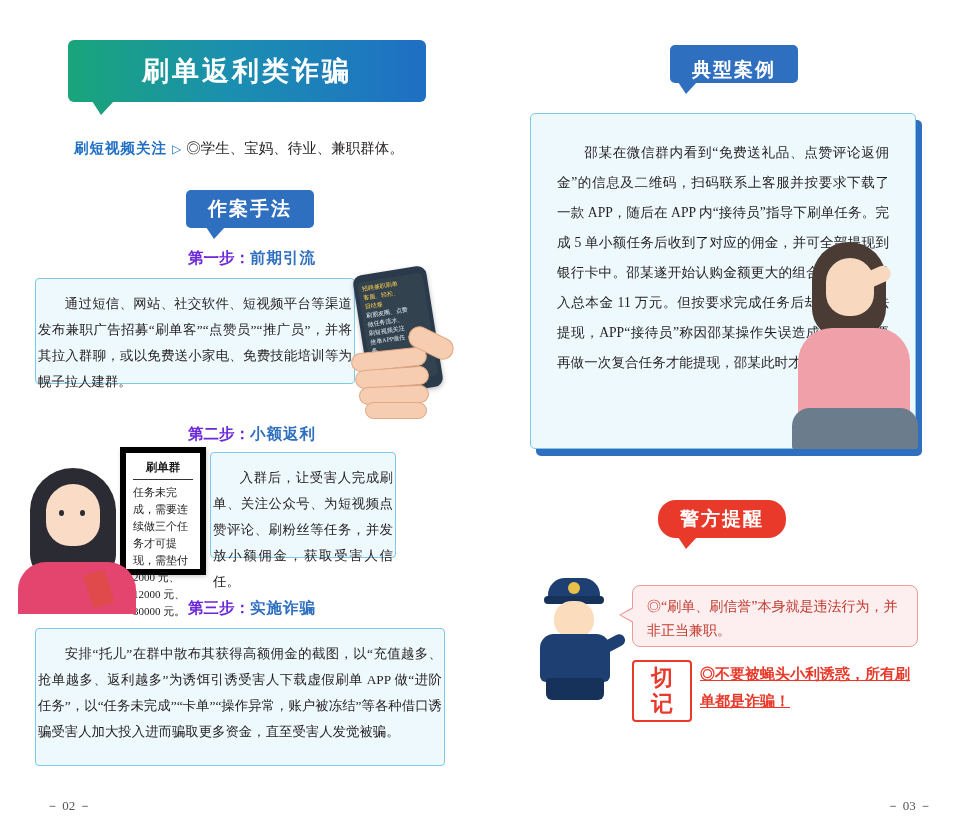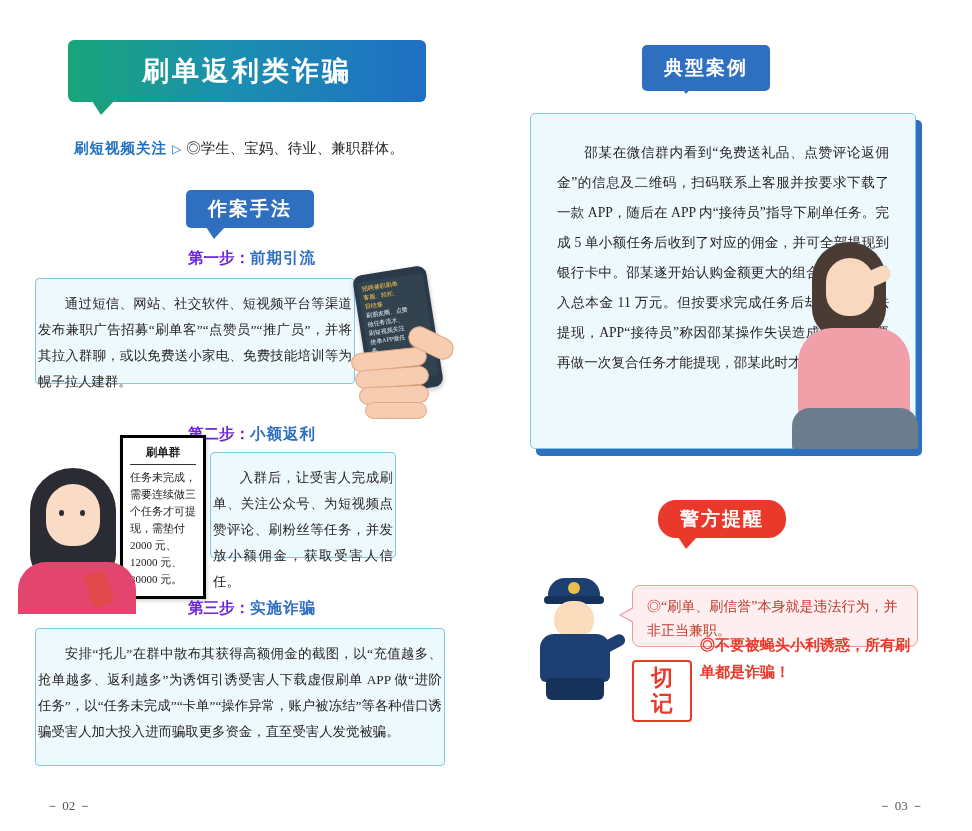--- a/index.html
+++ b/index.html
@@ -243,21 +243,21 @@
 
   
   .pagenum {
     position: absolute;
     bottom: 16px;
     font-size: 13px;
     color: #555;
     font-family: "Liberation Serif", serif;
   }
   .pagenum.left { left: 46px; }
-  .pagenum.right { right: 48px; }
+  .pagenum.right { right: 40px; }
 
   
   .phone-illu {
     position: absolute;
     left: 345px;
     top: 270px;
     width: 130px;
     height: 150px;
   }
   .phone-body {
@@ -354,25 +354,25 @@
     height: 34px;
     background: #e04a4a;
     border-radius: 4px;
     transform: rotate(-18deg);
   }
 
   
   .note {
     position: absolute;
     left: 120px;
-    top: 435px;
+    top: 447px;
     width: 86px;
-    height: 164px;
+    height: 128px;
     background: #ffffff;
-    border: 3px solid #000000;
+    border: 6px solid #000000;
     box-shadow: 1px 2px 4px rgba(0,0,0,.18);
     box-sizing: border-box;
     padding: 6px 7px;
     font-size: 11px;
     line-height: 17px;
     color: #1b1b1b;
     font-family: "Liberation Serif", serif;
   }
   .note .nt {
     text-align: center;
@@ -567,21 +567,21 @@
     </div>
     <div class="txtbox" style="left:35px; top:628px; width:410px; height:138px;">
       <p>安排“托儿”在群中散布其获得高额佣金的截图，以“充值越多、抢单越多、返利越多”为诱饵引诱受害人下载虚假刷单 APP 做“进阶任务”，以“任务未完成”“卡单”“操作异常，账户被冻结”等各种借口诱骗受害人加大投入进而骗取更多资金，直至受害人发觉被骗。</p>
     </div>
 
     <div class="pagenum left">－ 02 －</div>
   </div>
 
   <div class="col-right">
 
-    <div class="sub-banner" style="left:156px; top:45px; width:128px; height:46px;">
+    <div class="sub-banner" style="left:184px; top:45px; width:128px; height:38px;align-items:flex-end;">
       <span>典型案例</span>
     </div>
     <div class="sub-tail" style="left:192px; top:82px;"></div>
 
     <div class="case-shadow" style="left:50px; top:120px;"></div>
     <div class="case-box" style="left:44px; top:113px;">
       <p>邵某在微信群内看到“免费送礼品、点赞评论返佣金”的信息及二维码，扫码联系上客服并按要求下载了一款 APP，随后在 APP 内“接待员”指导下刷单任务。完成 5 单小额任务后收到了对应的佣金，并可全部提现到银行卡中。邵某遂开始认购金额更大的组合任务单，投入总本金 11 万元。但按要求完成任务后却发现已无法提现，APP“接待员”称因邵某操作失误造成“卡单”，要再做一次复合任务才能提现，邵某此时才发现被骗。</p>
     </div>
 
     <div class="worried" style="left:304px; top:236px;">
@@ -610,18 +610,18 @@
     <div class="tip-bubble" style="left:146px; top:585px;">
       <div class="tail-b"></div>
       <div class="tail"></div>
       <span>◎“刷单、刷信誉”本身就是违法行为，并非正当兼职。</span>
     </div>
 
     <div class="qiji" style="left:146px; top:660px;">
       <span>切</span>
       <span>记</span>
     </div>
-    <div class="qiji-text" style="left:214px; top:632px;">◎不要被蝇头小利诱惑，所有刷单都是诈骗！</div>
+    <div class="qiji-text" style="left:214px; top:661px;text-decoration:underline;">◎不要被蝇头小利诱惑，所有刷单都是诈骗！</div>
 
     <div class="pagenum right">－ 03 －</div>
   </div>
 
 </div>
 
 </body></html>

